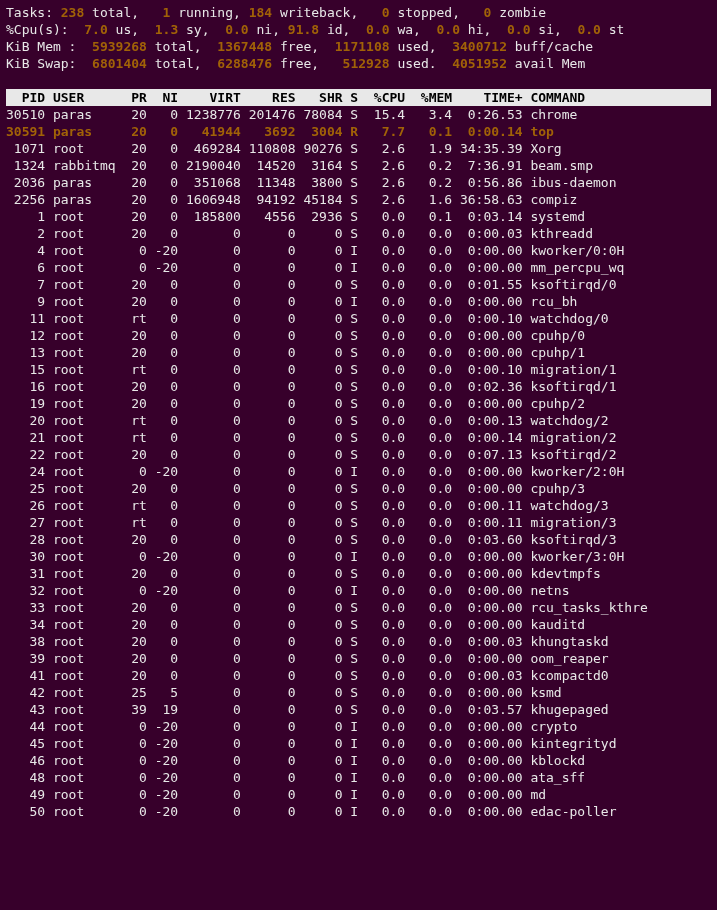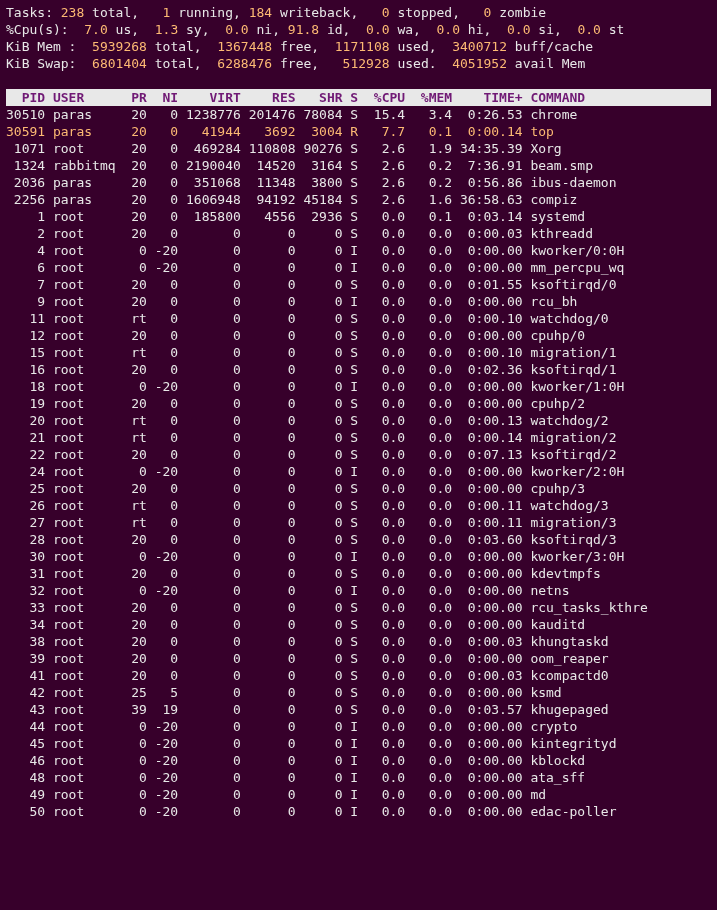--- a/index.html
+++ b/index.html
@@ -7,26 +7,26 @@
     padding: 0;
     width: 717px;
     height: 910px;
     background: #37002b;
     color: #e8e8e8;
     font-family: "DejaVu Sans Mono", "Ubuntu Mono", Consolas, monospace;
     font-size: 13px;
     line-height: 17px;
     overflow: hidden;
   }
-  .bold { font-weight: normal; color: #fdba74; }
+  .bold { font-weight: bold; color: #a16207; }
   .term { padding: 4px 6px; }
   pre { margin: 0; font: inherit; }
   .hdr {
     background: #e8e8e8;
-    color: #701a75;
+    color: #000000;
     font-weight: bold;
   }
   .row { white-space: pre; }
 </style>
 </head>
 <body>
 
 <div class="term">
   <pre class="row"><span>Tasks:</span> <span class="bold">238</span> <span>total,</span>   <span class="bold">1</span> <span>running,</span> <span class="bold">184</span> <span>writeback,</span>   <span class="bold">0</span> <span>stopped,</span>   <span class="bold">0</span> <span>zombie</span></pre>
   <pre class="row"><span>%Cpu(s):</span>  <span class="bold">7.0</span> <span>us,</span>  <span class="bold">1.3</span> <span>sy,</span>  <span class="bold">0.0</span> <span>ni,</span> <span class="bold">91.8</span> <span>id,</span>  <span class="bold">0.0</span> <span>wa,</span>  <span class="bold">0.0</span> <span>hi,</span>  <span class="bold">0.0</span> <span>si,</span>  <span class="bold">0.0</span> <span>st</span></pre>
@@ -42,23 +42,23 @@
       <pre class="row"> 2036 paras     20   0  351068  11348  3800 S   2.6   0.2  0:56.86 ibus-daemon     </pre>
       <pre class="row"> 2256 paras     20   0 1606948  94192 45184 S   2.6   1.6 36:58.63 compiz          </pre>
       <pre class="row">    1 root      20   0  185800   4556  2936 S   0.0   0.1  0:03.14 systemd         </pre>
       <pre class="row">    2 root      20   0       0      0     0 S   0.0   0.0  0:00.03 kthreadd        </pre>
       <pre class="row">    4 root       0 -20       0      0     0 I   0.0   0.0  0:00.00 kworker/0:0H    </pre>
       <pre class="row">    6 root       0 -20       0      0     0 I   0.0   0.0  0:00.00 mm_percpu_wq    </pre>
       <pre class="row">    7 root      20   0       0      0     0 S   0.0   0.0  0:01.55 ksoftirqd/0     </pre>
       <pre class="row">    9 root      20   0       0      0     0 I   0.0   0.0  0:00.00 rcu_bh          </pre>
       <pre class="row">   11 root      rt   0       0      0     0 S   0.0   0.0  0:00.10 watchdog/0      </pre>
       <pre class="row">   12 root      20   0       0      0     0 S   0.0   0.0  0:00.00 cpuhp/0         </pre>
+      <pre class="row">   13 root      20   0       0      0     0 S   0.0   0.0  0:00.00 cpuhp/1         </pre>
       <pre class="row">   15 root      rt   0       0      0     0 S   0.0   0.0  0:00.10 migration/1     </pre>
       <pre class="row">   16 root      20   0       0      0     0 S   0.0   0.0  0:02.36 ksoftirqd/1     </pre>
-      <pre class="row">   18 root       0 -20       0      0     0 I   0.0   0.0  0:00.00 kworker/1:0H    </pre>
       <pre class="row">   19 root      20   0       0      0     0 S   0.0   0.0  0:00.00 cpuhp/2         </pre>
       <pre class="row">   20 root      rt   0       0      0     0 S   0.0   0.0  0:00.13 watchdog/2      </pre>
       <pre class="row">   21 root      rt   0       0      0     0 S   0.0   0.0  0:00.14 migration/2     </pre>
       <pre class="row">   22 root      20   0       0      0     0 S   0.0   0.0  0:07.13 ksoftirqd/2     </pre>
       <pre class="row">   24 root       0 -20       0      0     0 I   0.0   0.0  0:00.00 kworker/2:0H    </pre>
       <pre class="row">   25 root      20   0       0      0     0 S   0.0   0.0  0:00.00 cpuhp/3         </pre>
       <pre class="row">   26 root      rt   0       0      0     0 S   0.0   0.0  0:00.11 watchdog/3      </pre>
       <pre class="row">   27 root      rt   0       0      0     0 S   0.0   0.0  0:00.11 migration/3     </pre>
       <pre class="row">   28 root      20   0       0      0     0 S   0.0   0.0  0:03.60 ksoftirqd/3     </pre>
       <pre class="row">   30 root       0 -20       0      0     0 I   0.0   0.0  0:00.00 kworker/3:0H    </pre>

